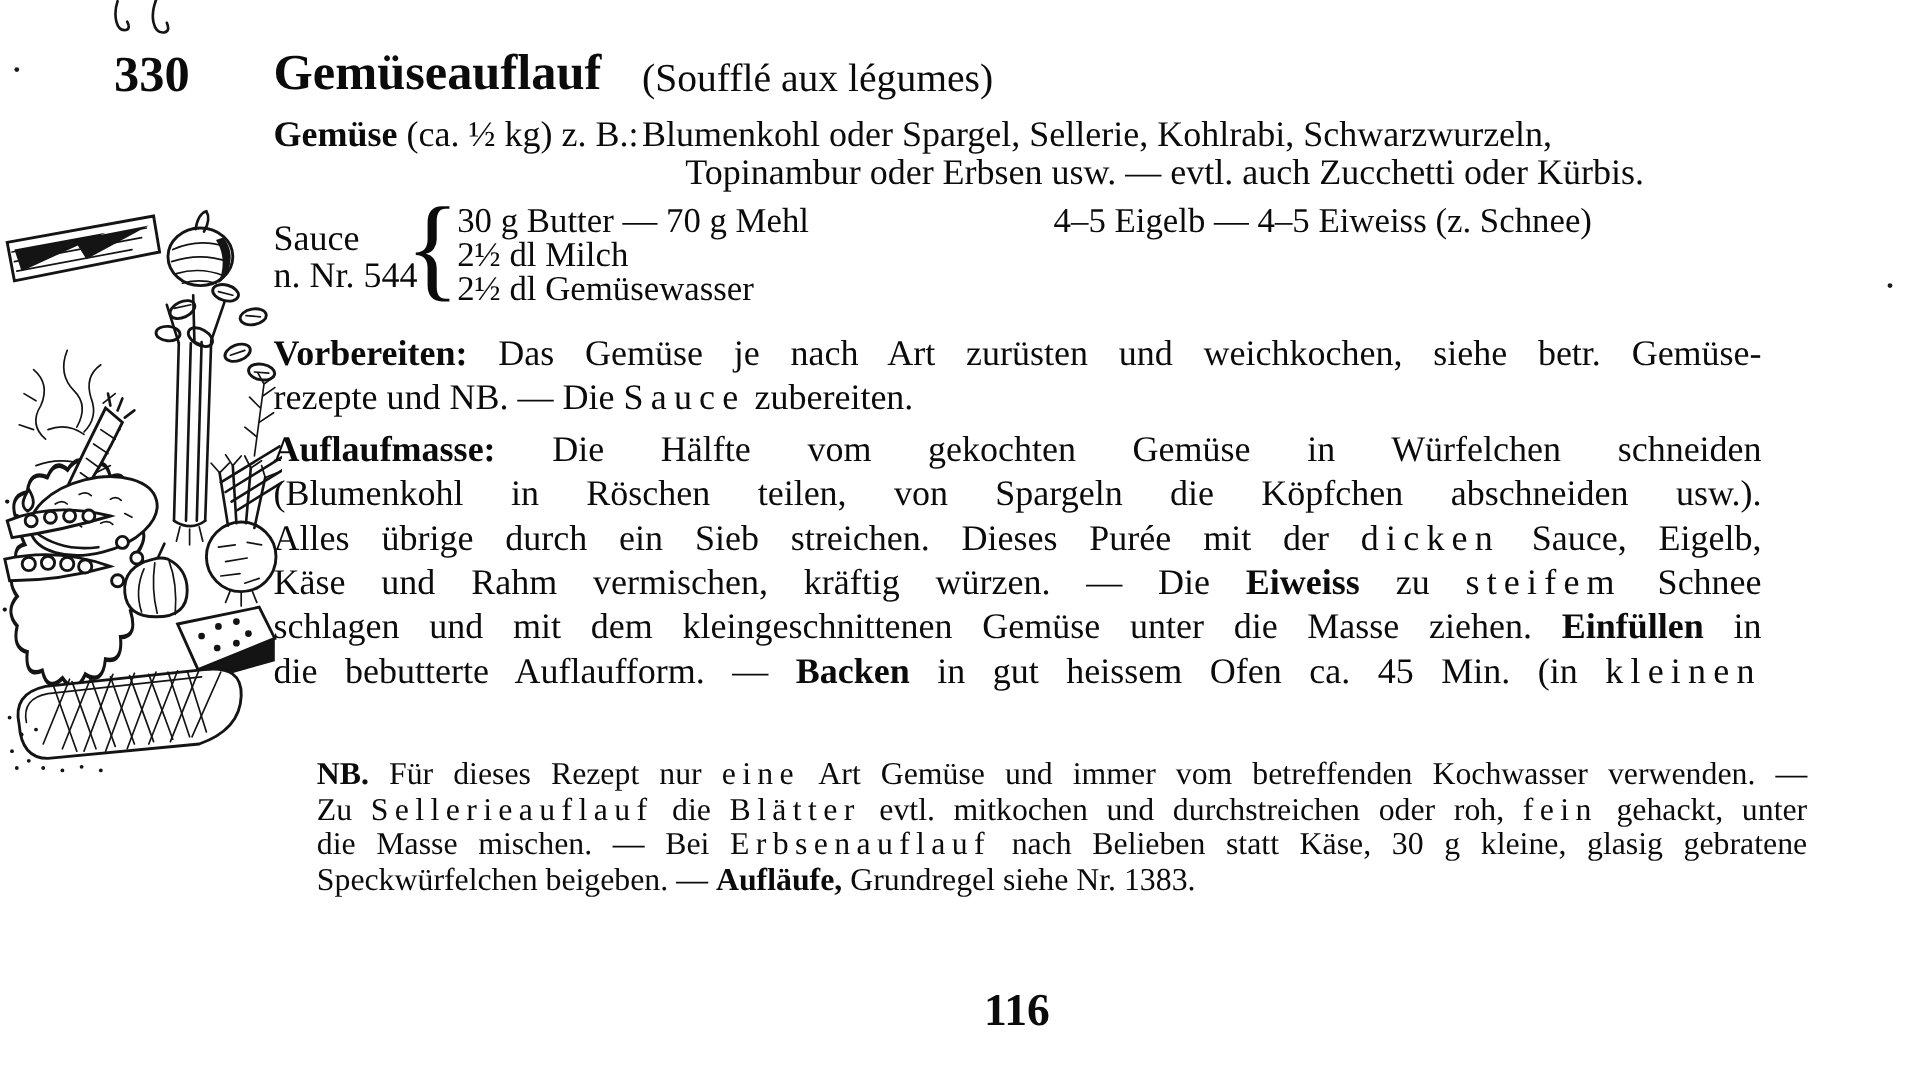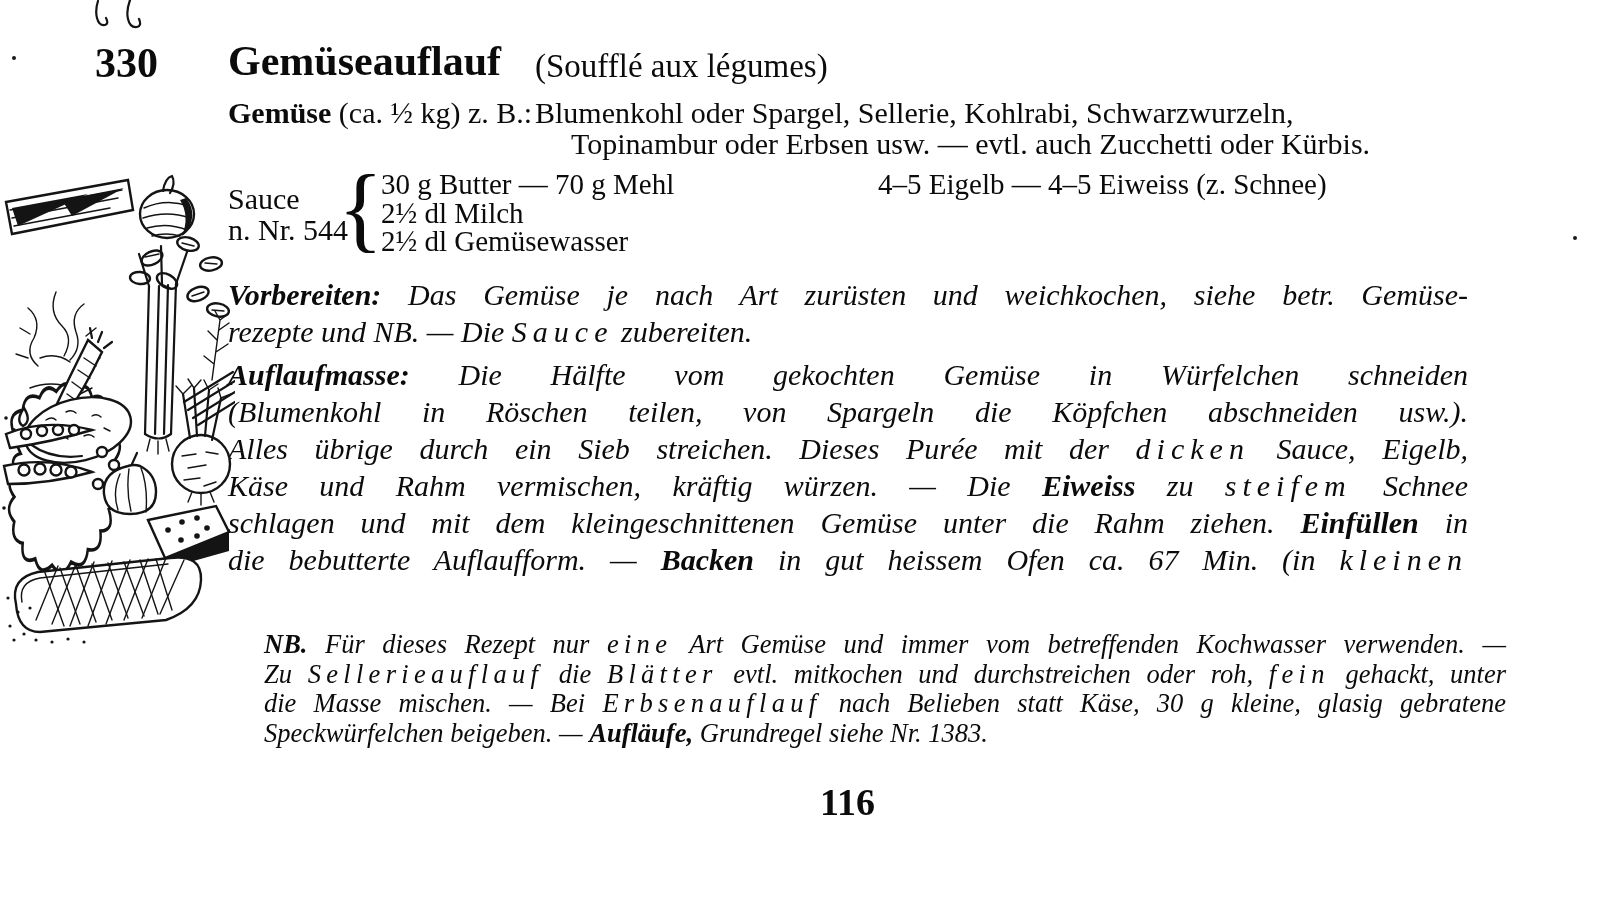--- a/index.html
+++ b/index.html
@@ -4,30 +4,30 @@
 <style>
   html,body{margin:0;padding:0;}
   body{
     width:1600px;height:902px;position:relative;overflow:hidden;
     background:#ffffff;color:#0b0b0b;
     font-family:"Liberation Serif", serif;
   }
   .abs{position:absolute;}
   .b{font-weight:bold;}
   .ls{letter-spacing:.2em;}
-  .tline{white-space:nowrap;font-style:italic;}
+  .tline{white-space:nowrap;}
   .just{text-align:justify;text-align-last:justify;}
   .headline{font-size:42px;font-weight:bold;line-height:42px;}
   .subhead{font-size:33px;line-height:36px;}
   .ing{font-size:30px;line-height:32px;}
   .ingcol div{font-size:29px;line-height:28.5px;}
   .bodytext{font-size:30px;line-height:37px;width:1240px;}
   .nbtext{font-size:26.5px;line-height:29.6px;width:1242px;margin-left:36px;}
   .brace{font-size:94px;line-height:96px;font-weight:400;transform:scaleY(1.02);transform-origin:top left;}
-  .pageno{font-size:38px;font-weight:bold;}
+  .pageno{font-size:38px;font-weight:bold;margin-top:40px;}
   .speck{width:4px;height:4px;border-radius:50%;background:#1a1a1a;}
   svg .ln{stroke:#141414;stroke-width:2.2;fill:none;stroke-linecap:round;}
   svg .lnt{stroke:#141414;stroke-width:1.4;fill:none;stroke-linecap:round;}
   svg .wh{stroke:#141414;stroke-width:2.4;fill:#ffffff;}
   svg .dk{fill:#141414;stroke:none;}
 </style>
 </head>
 <body>
 
 <svg class="abs" style="left:88px;top:0;width:56px;height:32px" viewBox="0 0 56 32">
@@ -60,22 +60,22 @@
 
 <div class="abs bodytext" style="left:228px;top:276px">
     <div class="tline just"><span class="b">Vorbereiten:</span><span> Das Gemüse je nach Art zurüsten und weichkochen, siehe betr. Gemüse-</span></div>
     <div class="tline"><span>rezepte und NB. — Die </span><span class="ls">Sauce</span><span> zubereiten.</span></div>
   </div>
 <div class="abs bodytext" style="left:228px;top:356px">
     <div class="tline just"><span class="b">Auflaufmasse:</span><span> Die Hälfte vom gekochten Gemüse in Würfelchen schneiden</span></div>
     <div class="tline just"><span>(Blumenkohl in Röschen teilen, von Spargeln die Köpfchen abschneiden usw.).</span></div>
     <div class="tline just"><span>Alles übrige durch ein Sieb streichen. Dieses Purée mit der </span><span class="ls">dicken</span><span> Sauce, Eigelb,</span></div>
     <div class="tline just"><span>Käse und Rahm vermischen, kräftig würzen. — Die </span><span class="b">Eiweiss</span><span> zu </span><span class="ls">steifem</span><span> Schnee</span></div>
-    <div class="tline just"><span>schlagen und mit dem kleingeschnittenen Gemüse unter die Rahm ziehen. </span><span class="b">Einfüllen</span><span> in</span></div>
-    <div class="tline just"><span>die bebutterte Auflaufform. — </span><span class="b">Backen</span><span> in gut heissem Ofen ca. 67 Min. (in </span><span class="ls">kleinen</span></div>
+    <div class="tline just"><span>schlagen und mit dem kleingeschnittenen Gemüse unter die Masse ziehen. </span><span class="b">Einfüllen</span><span> in</span></div>
+    <div class="tline just"><span>die bebutterte Auflaufform. — </span><span class="b">Backen</span><span> in gut heissem Ofen ca. 45 Min. (in </span><span class="ls">kleinen</span></div>
   </div>
 <div class="abs nbtext" style="left:228px;top:630px">
     <div class="tline just"><span class="b">NB.</span><span> Für dieses Rezept nur </span><span class="ls">eine</span><span> Art Gemüse und immer vom betreffenden Kochwasser verwenden. —</span></div>
     <div class="tline just"><span>Zu </span><span class="ls">Sellerieauflauf</span><span> die </span><span class="ls">Blätter</span><span> evtl. mitkochen und durchstreichen oder roh, </span><span class="ls">fein</span><span> gehackt, unter</span></div>
     <div class="tline just"><span>die Masse mischen. — Bei </span><span class="ls">Erbsenauflauf</span><span> nach Belieben statt Käse, 30 g kleine, glasig gebratene</span></div>
     <div class="tline"><span>Speckwürfelchen beigeben. — </span><span class="b">Aufläufe,</span><span> Grundregel siehe Nr. 1383.</span></div>
   </div>
 
 <div class="abs pageno" style="left:820px;top:780px">116</div>
 

